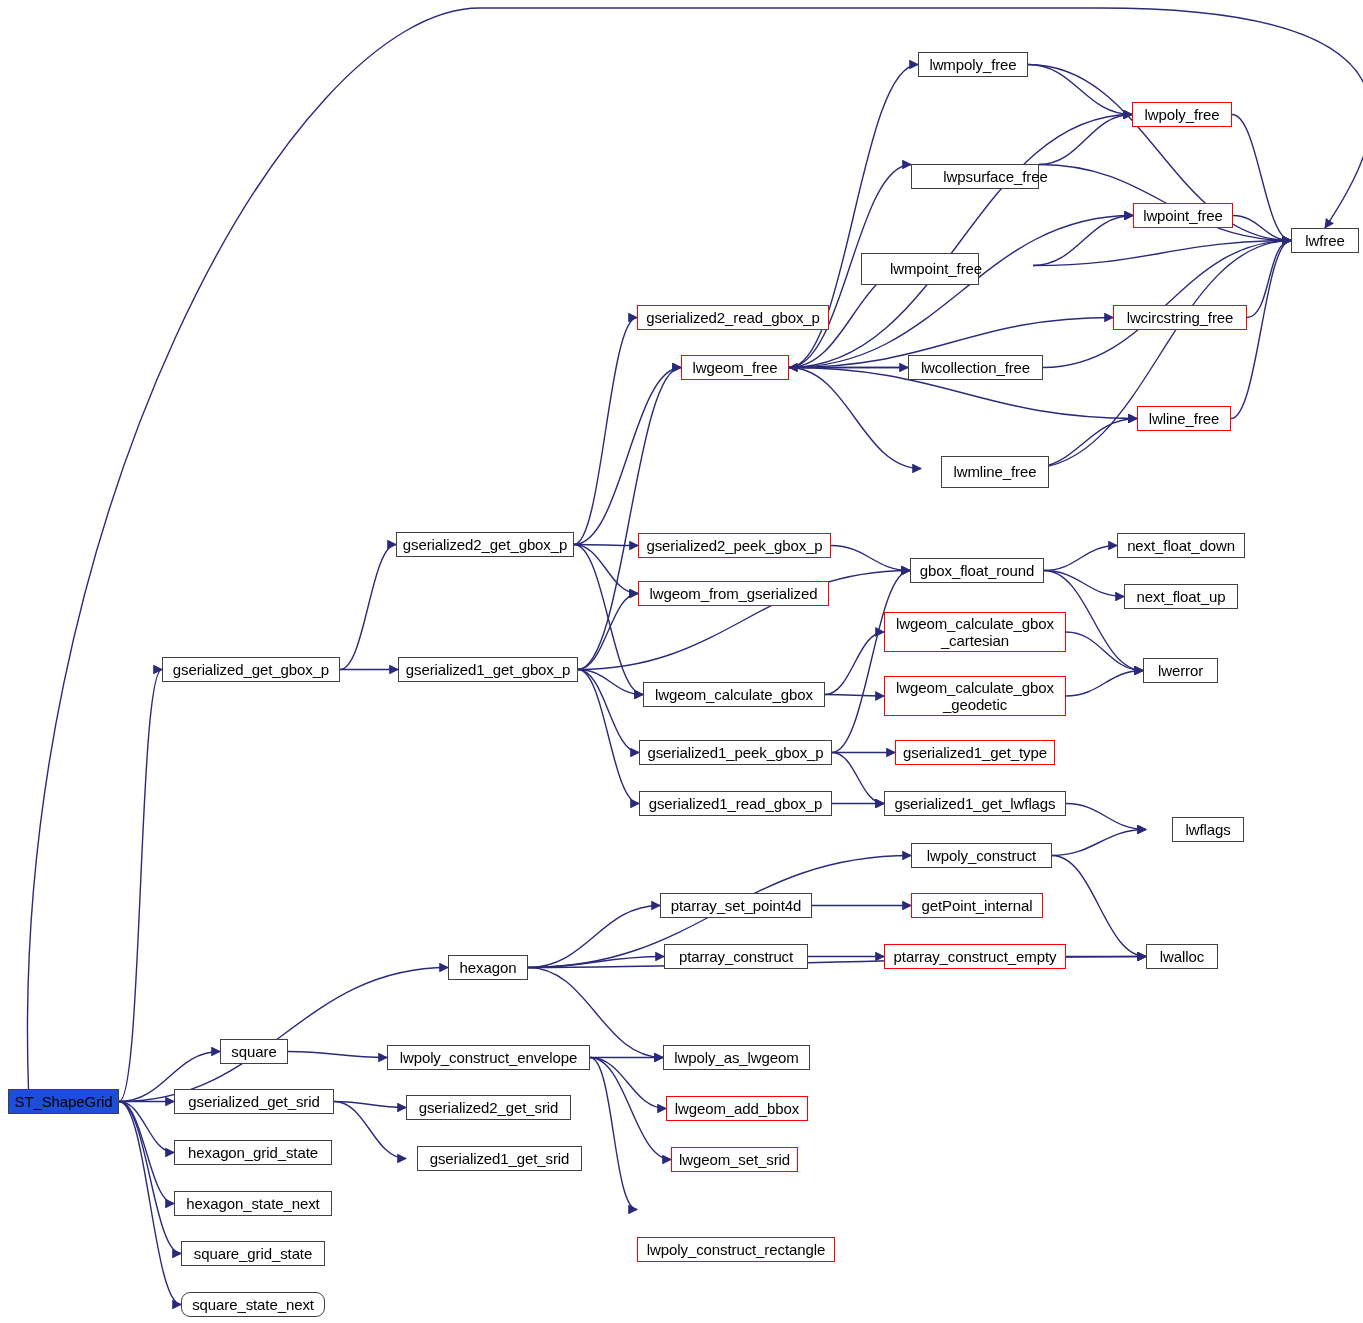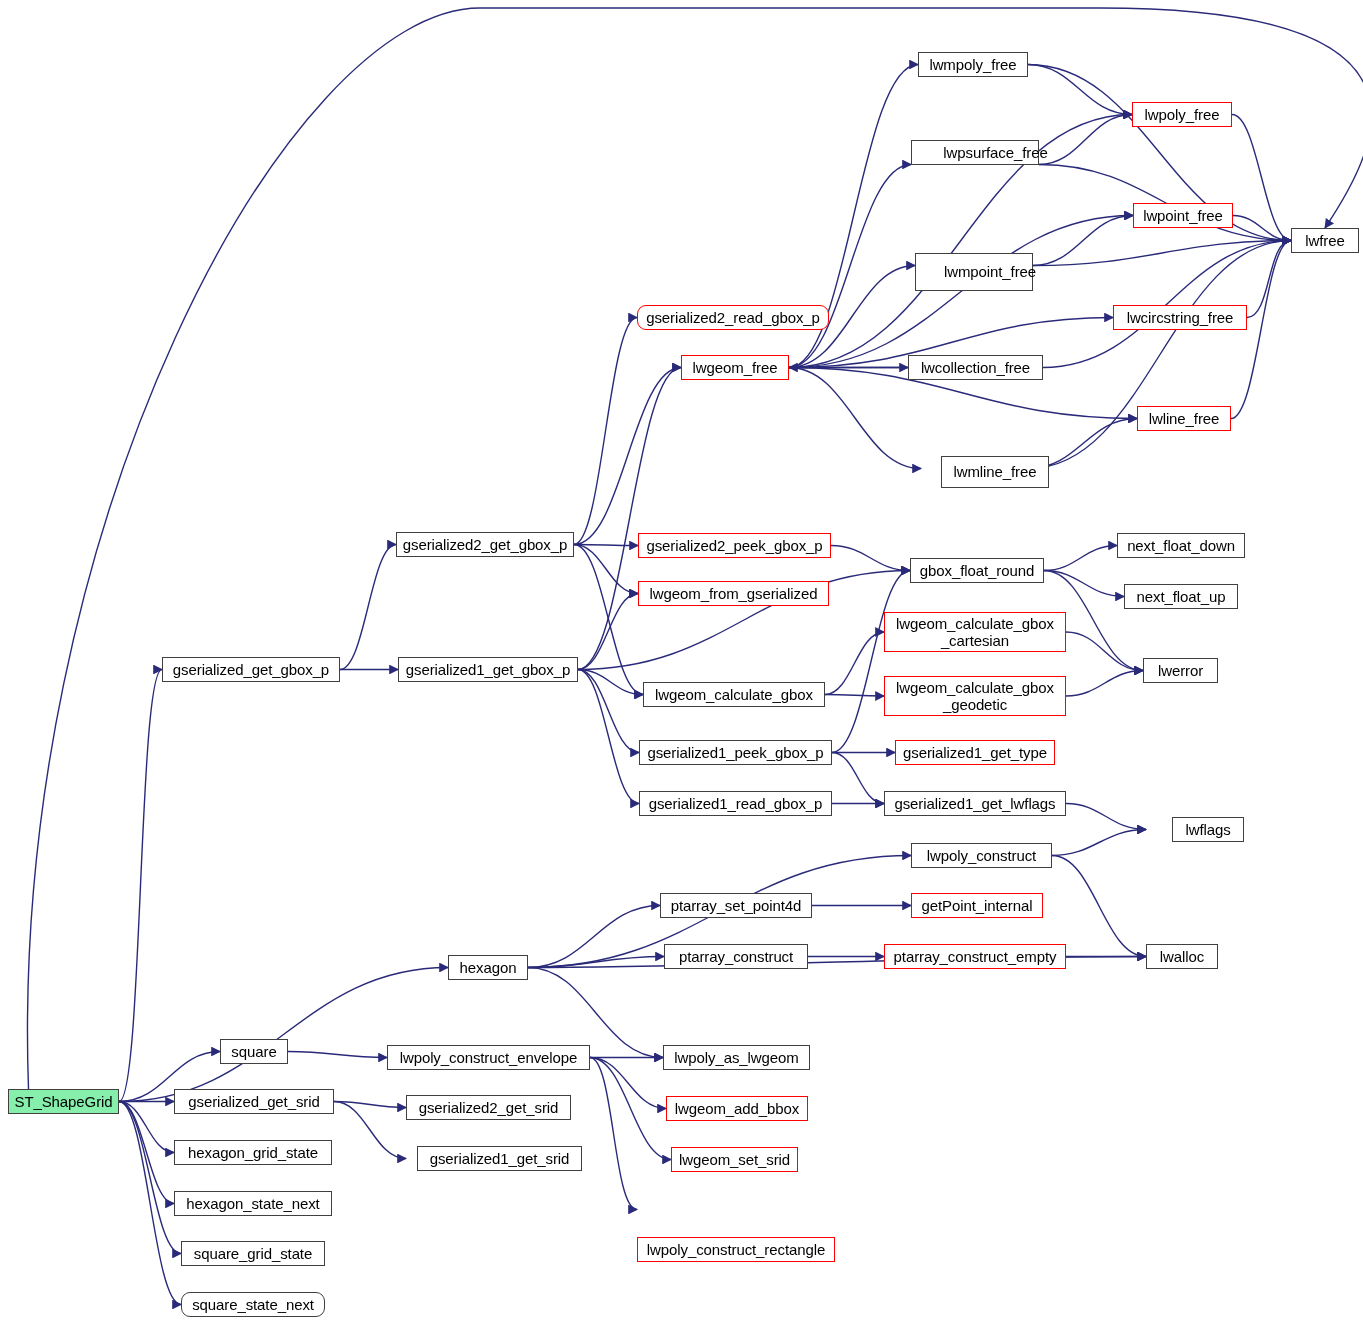--- a/index.html
+++ b/index.html
@@ -28,21 +28,21 @@
     align-items:center;
     justify-content:center;
     text-align:center;
     font-size:15px;
     line-height:1.05;
     color:#000000;
     white-space:pre;
     letter-spacing:-0.1px;
   }
   .node.red{ border-color:#ff0000; }
-  .node.root{ background:#86efac; border-color:#404040; }
+  .node.root{ background:#1d4ed8; border-color:#404040; }
   .node.plain{ border-color:#404040; }
   .node.two-line{ line-height:1.15; }
 </style>
 </head>
 <body>
 
 <div id="canvas">
   <svg id="edges" viewBox="0 0 1363 1323">
     <defs>
       <marker id="arrow" viewBox="0 0 10 10" refX="9" refY="5" markerWidth="7" markerHeight="7" orient="auto-start-reverse">
@@ -161,26 +161,26 @@
 _cartesian</div>
       <div class="node plain" style="left: 1143px; top: 658px; width: 75px; height: 25px;">lwerror</div>
       <div class="node plain" style="left: 398px; top: 657px; width: 180px; height: 25px;">gserialized1_get_gbox_p</div>
       <div class="node plain" style="left: 162px; top: 657px; width: 178px; height: 25px;">gserialized_get_gbox_p</div>
       <div class="node red" style="left: 638px; top: 581px; width: 191px; height: 25px;">lwgeom_from_gserialized</div>
       <div class="node red" style="left: 638px; top: 533px; width: 193px; height: 25px;">gserialized2_peek_gbox_p</div>
       <div class="node plain" style="left: 396px; top: 532px; width: 178px; height: 25px;">gserialized2_get_gbox_p</div>
       <div class="node plain" style="left: 910px; top: 558px; width: 134px; height: 25px;">gbox_float_round</div>
       <div class="node plain" style="left: 1117px; top: 533px; width: 128px; height: 25px;">next_float_down</div>
       <div class="node plain" style="left: 1124px; top: 584px; width: 114px; height: 25px;">next_float_up</div>
-      <div class="node red" style="left: 637px; top: 305px; width: 192px; height: 25px; border-radius: 9px;">gserialized2_read_gbox_p</div>
+      <div class="node red" style="left: 637px; top: 305px; width: 192px; height: 25px;">gserialized2_read_gbox_p</div>
       <div class="node red" style="left: 681px; top: 355px; width: 108px; height: 25px;">lwgeom_free</div>
       <div class="node plain" style="left: 908px; top: 355px; width: 135px; height: 25px;">lwcollection_free</div>
       <div class="node red" style="left: 1113px; top: 305px; width: 134px; height: 25px;">lwcircstring_free</div>
       <div class="node red" style="left: 1137px; top: 406px; width: 94px; height: 25px;">lwline_free</div>
       <div class="node plain" style="left: 941px; top: 456px; width: 108px; height: 32px;">lwmline_free</div>
-      <div class="node plain" style="left: 915px; top: 253px; width: 118px; height: 38px; padding-left: 32px;">lwmpoint_free</div>
+      <div class="node plain" style="left: 861px; top: 253px; width: 118px; height: 32px; padding-left: 32px;">lwmpoint_free</div>
       <div class="node red" style="left: 1133px; top: 203px; width: 100px; height: 25px;">lwpoint_free</div>
-      <div class="node plain" style="left: 911px; top: 140px; width: 128px; height: 25px; padding-left: 41px;">lwpsurface_free</div>
+      <div class="node plain" style="left: 911px; top: 164px; width: 128px; height: 25px; padding-left: 41px;">lwpsurface_free</div>
       <div class="node red" style="left: 1132px; top: 102px; width: 100px; height: 25px;">lwpoly_free</div>
       <div class="node plain" style="left: 918px; top: 52px; width: 110px; height: 25px;">lwmpoly_free</div>
       <div class="node plain" style="left: 1291px; top: 228px; width: 68px; height: 25px;">lwfree</div>
     </div>
 </div>
 
 </body></html>

